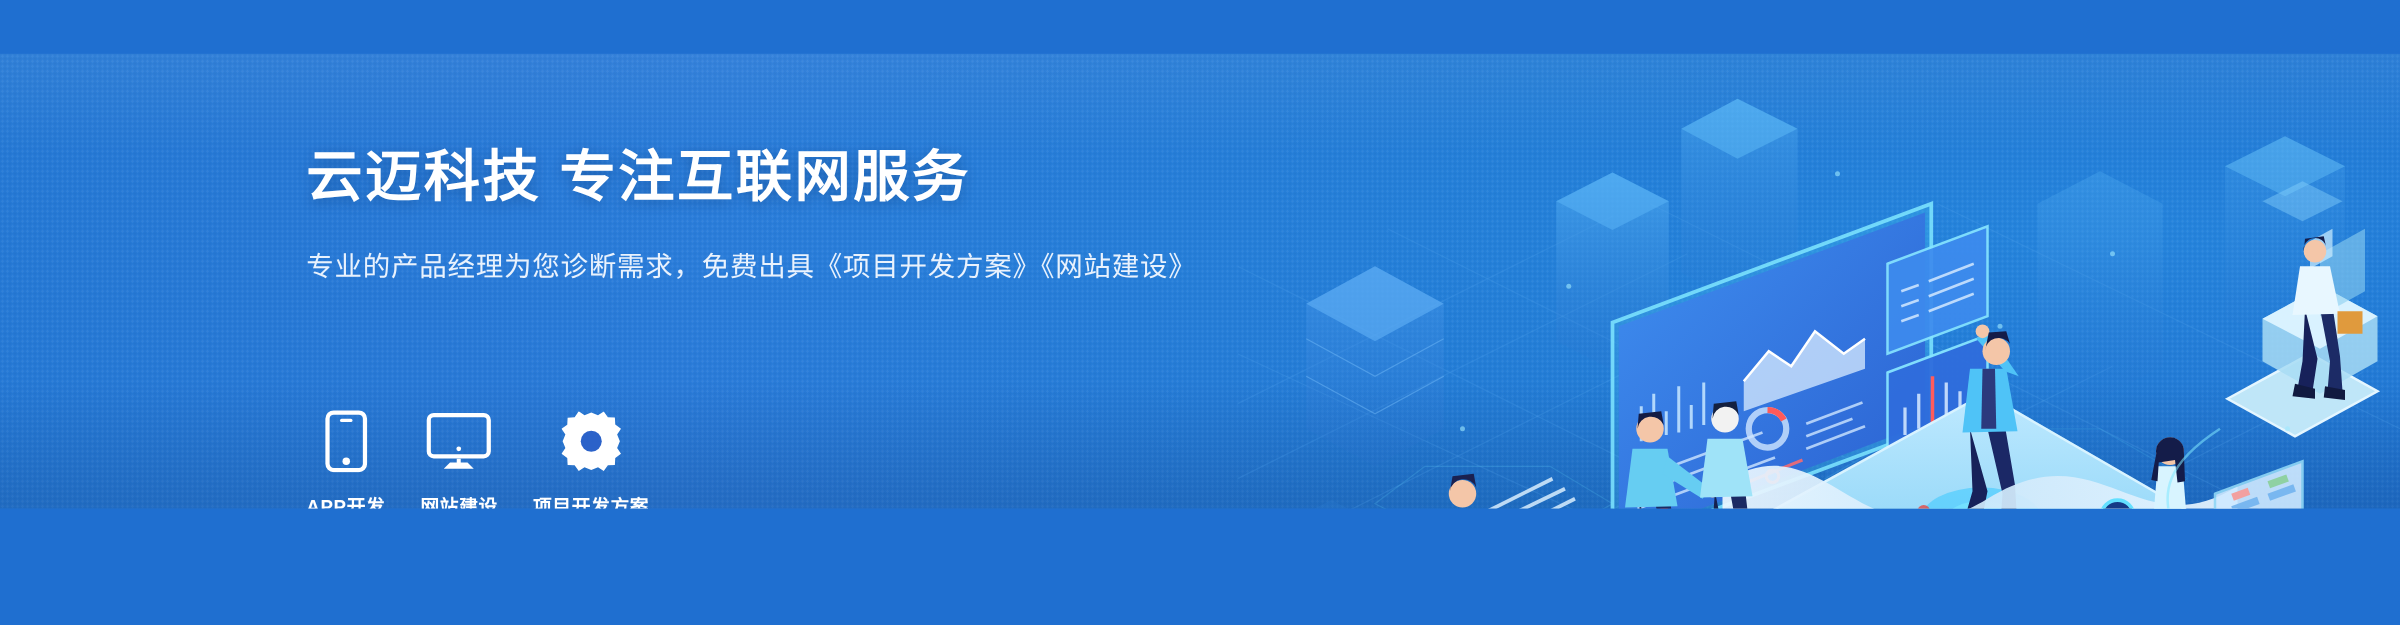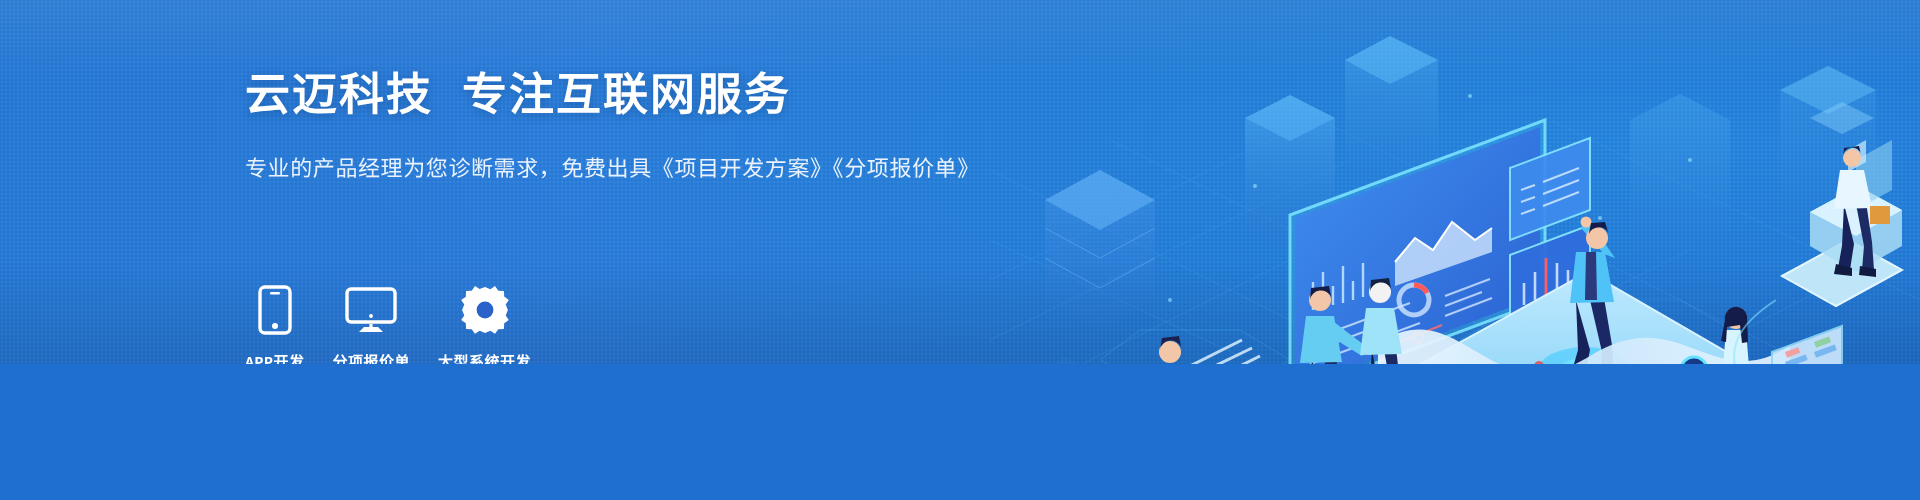--- a/index.html
+++ b/index.html
@@ -1,23 +1,24 @@
 <!DOCTYPE html>
 <html lang="zh-CN"><head>
 <meta charset="utf-8">
 <title>Banner</title>
 <style>
   html,body{margin:0;padding:0;background:#1f6fd0;}
   *{box-sizing:border-box;}
   .banner{
     position:relative;width:1920px;height:364px;overflow:hidden;
-    font-family:Liberation Mono, monospace;
+    font-family:Liberation Sans, sans-serif;
     background:
       radial-gradient(120% 150% at 88% 40%, rgba(41,150,235,.55) 0%, rgba(31,111,208,0) 60%),
       linear-gradient(100deg,#2579d5 0%,#2a7ad8 30%,#2174cf 62%,#1f6ccb 100%);
+    margin-top: 43px;
   }
   
   .tex{
     position:absolute;inset:0;
     background-image:
       radial-gradient(rgba(255,255,255,.055) 1px, transparent 1px),
       radial-gradient(rgba(0,0,0,.035) 1px, transparent 1px);
     background-size:4px 4px,4px 4px;
     background-position:0 0,2px 2px;
     pointer-events:none;
@@ -327,21 +328,21 @@
       </g>
     </svg>
   </div>
 
   <div class="tex"></div>
   <div class="vign"></div>
 
   <div class="copy">
     <h1 class="headline">云迈科技 专注互联网服务</h1>
     <div class="sub">
-      <div>专业的产品经理为您诊断需求，免费出具《项目开发方案》《分项报价单》</div>
+      <div>专业的产品经理为您诊断需求，免费出具《项目开发方案》《网站建设》</div>
     </div>
   </div>
 
   <div class="services">
 
     <div class="svc">
       <span class="svc-ico">
         <svg width="34" height="50" viewBox="0 0 34 50">
           <rect x="2" y="2" width="30" height="46" rx="5" fill="none" stroke="#ffffff" stroke-width="3.4"></rect>
           <rect x="12" y="7" width="10" height="2.6" rx="1.3" fill="#ffffff"></rect>
@@ -355,28 +356,28 @@
 
     <div class="svc">
       <span class="svc-ico">
         <svg width="52" height="48" viewBox="0 0 52 48">
           <rect x="2" y="3" width="48" height="33" rx="4" fill="none" stroke="#ffffff" stroke-width="3.4"></rect>
           <circle cx="26" cy="30" r="1.9" fill="#ffffff"></circle>
           <path d="M26 38 L26 42" stroke="#ffffff" stroke-width="3.2"></path>
           <path d="M14 46 L38 46 L33 41 L19 41 Z" fill="#ffffff"></path>
         </svg>
       </span>
-      <span class="svc-lab">分项报价单</span>
+      <span class="svc-lab">网站建设</span>
     </div>
 
     <div class="svc">
       <span class="svc-ico">
         <svg width="48" height="48" viewBox="0 0 48 48">
           <path d="M24 1l5.4 2.2 4.6-3.1 3.3 4.6 5.6.3.3 5.6 4.6 3.3-3.1 4.6L46.9 24l-2.2 5.4 3.1 4.6-4.6 3.3-.3 5.6-5.6.3-3.3 4.6-4.6-3.1L24 46.9l-5.4-2.2-4.6 3.1-3.3-4.6-5.6-.3-.3-5.6L.2 34l3.1-4.6L1.1 24l2.2-5.4-3.1-4.6 4.6-3.3.3-5.6 5.6-.3L14 0l4.6 3.1z" fill="#ffffff" transform="translate(0,0)"></path>
           <circle cx="24" cy="24" r="8.4" fill="#2b62c9"></circle>
         </svg>
       </span>
-      <span class="svc-lab">大型系统开发</span>
+      <span class="svc-lab">项目开发方案</span>
     </div>
 
   </div>
 
 </div>
 
 </body></html>

